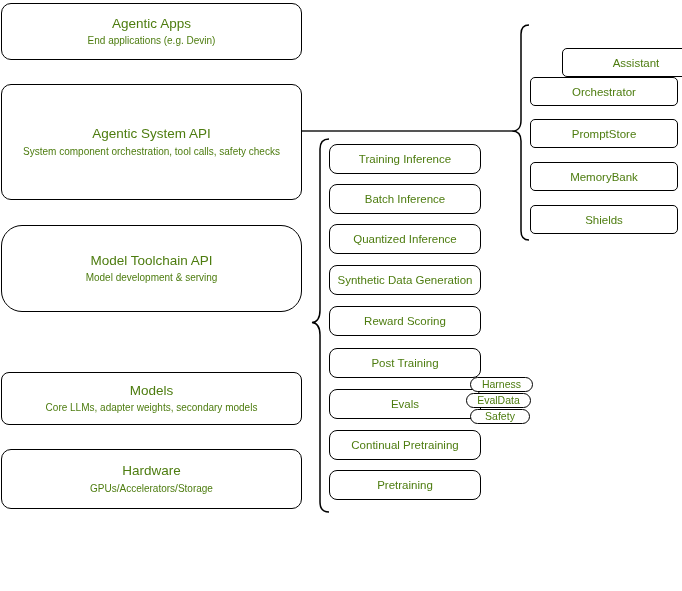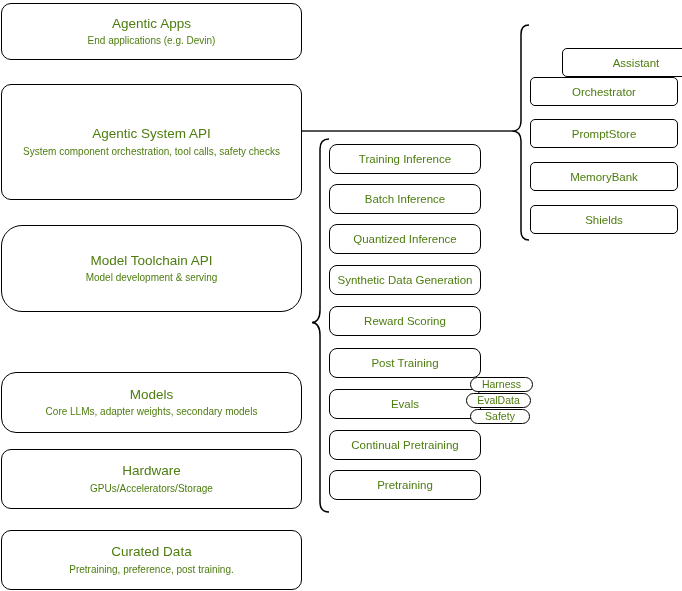--- a/index.html
+++ b/index.html
@@ -48,31 +48,27 @@
     <div class="s">End applications (e.g. Devin)</div>
   </div>
   <div class="box lbox" style="top:84px;height:116px;border-radius:10px;">
     <div class="t">Agentic System API</div>
     <div class="s">System component orchestration, tool calls, safety checks</div>
   </div>
   <div class="box lbox" style="top:225px;height:87px;border-radius:21px;">
     <div class="t">Model Toolchain API</div>
     <div class="s">Model development &amp; serving</div>
   </div>
-  <div class="box lbox" style="top:372px;height:61px;border-radius:15px;">
+  <div class="box lbox" style="top:372px;height:53px;border-radius:8px;">
     <div class="t">Models</div>
     <div class="s">Core LLMs, adapter weights, secondary models</div>
   </div>
   <div class="box lbox" style="top:449px;height:60px;border-radius:10px;">
     <div class="t">Hardware</div>
     <div class="s">GPUs/Accelerators/Storage</div>
-  </div>
-  <div class="box lbox" style="top:530px;height:60px;border-radius:10px;">
-    <div class="t">Curated Data</div>
-    <div class="s">Pretraining, preference, post training.</div>
   </div>
 
   <div class="mbox" style="top:144px;">Training Inference</div>
   <div class="mbox" style="top:184px;">Batch Inference</div>
   <div class="mbox" style="top:224px;">Quantized Inference</div>
   <div class="mbox" style="top:306px;">Reward Scoring</div>
   <div class="mbox" style="top:265px;">Synthetic Data Generation</div>
   <div class="mbox" style="top:348px;">Post Training</div>
   <div class="mbox" style="top:389px;">Evals</div>
   <div class="mbox" style="top:430px;">Continual Pretraining</div>

